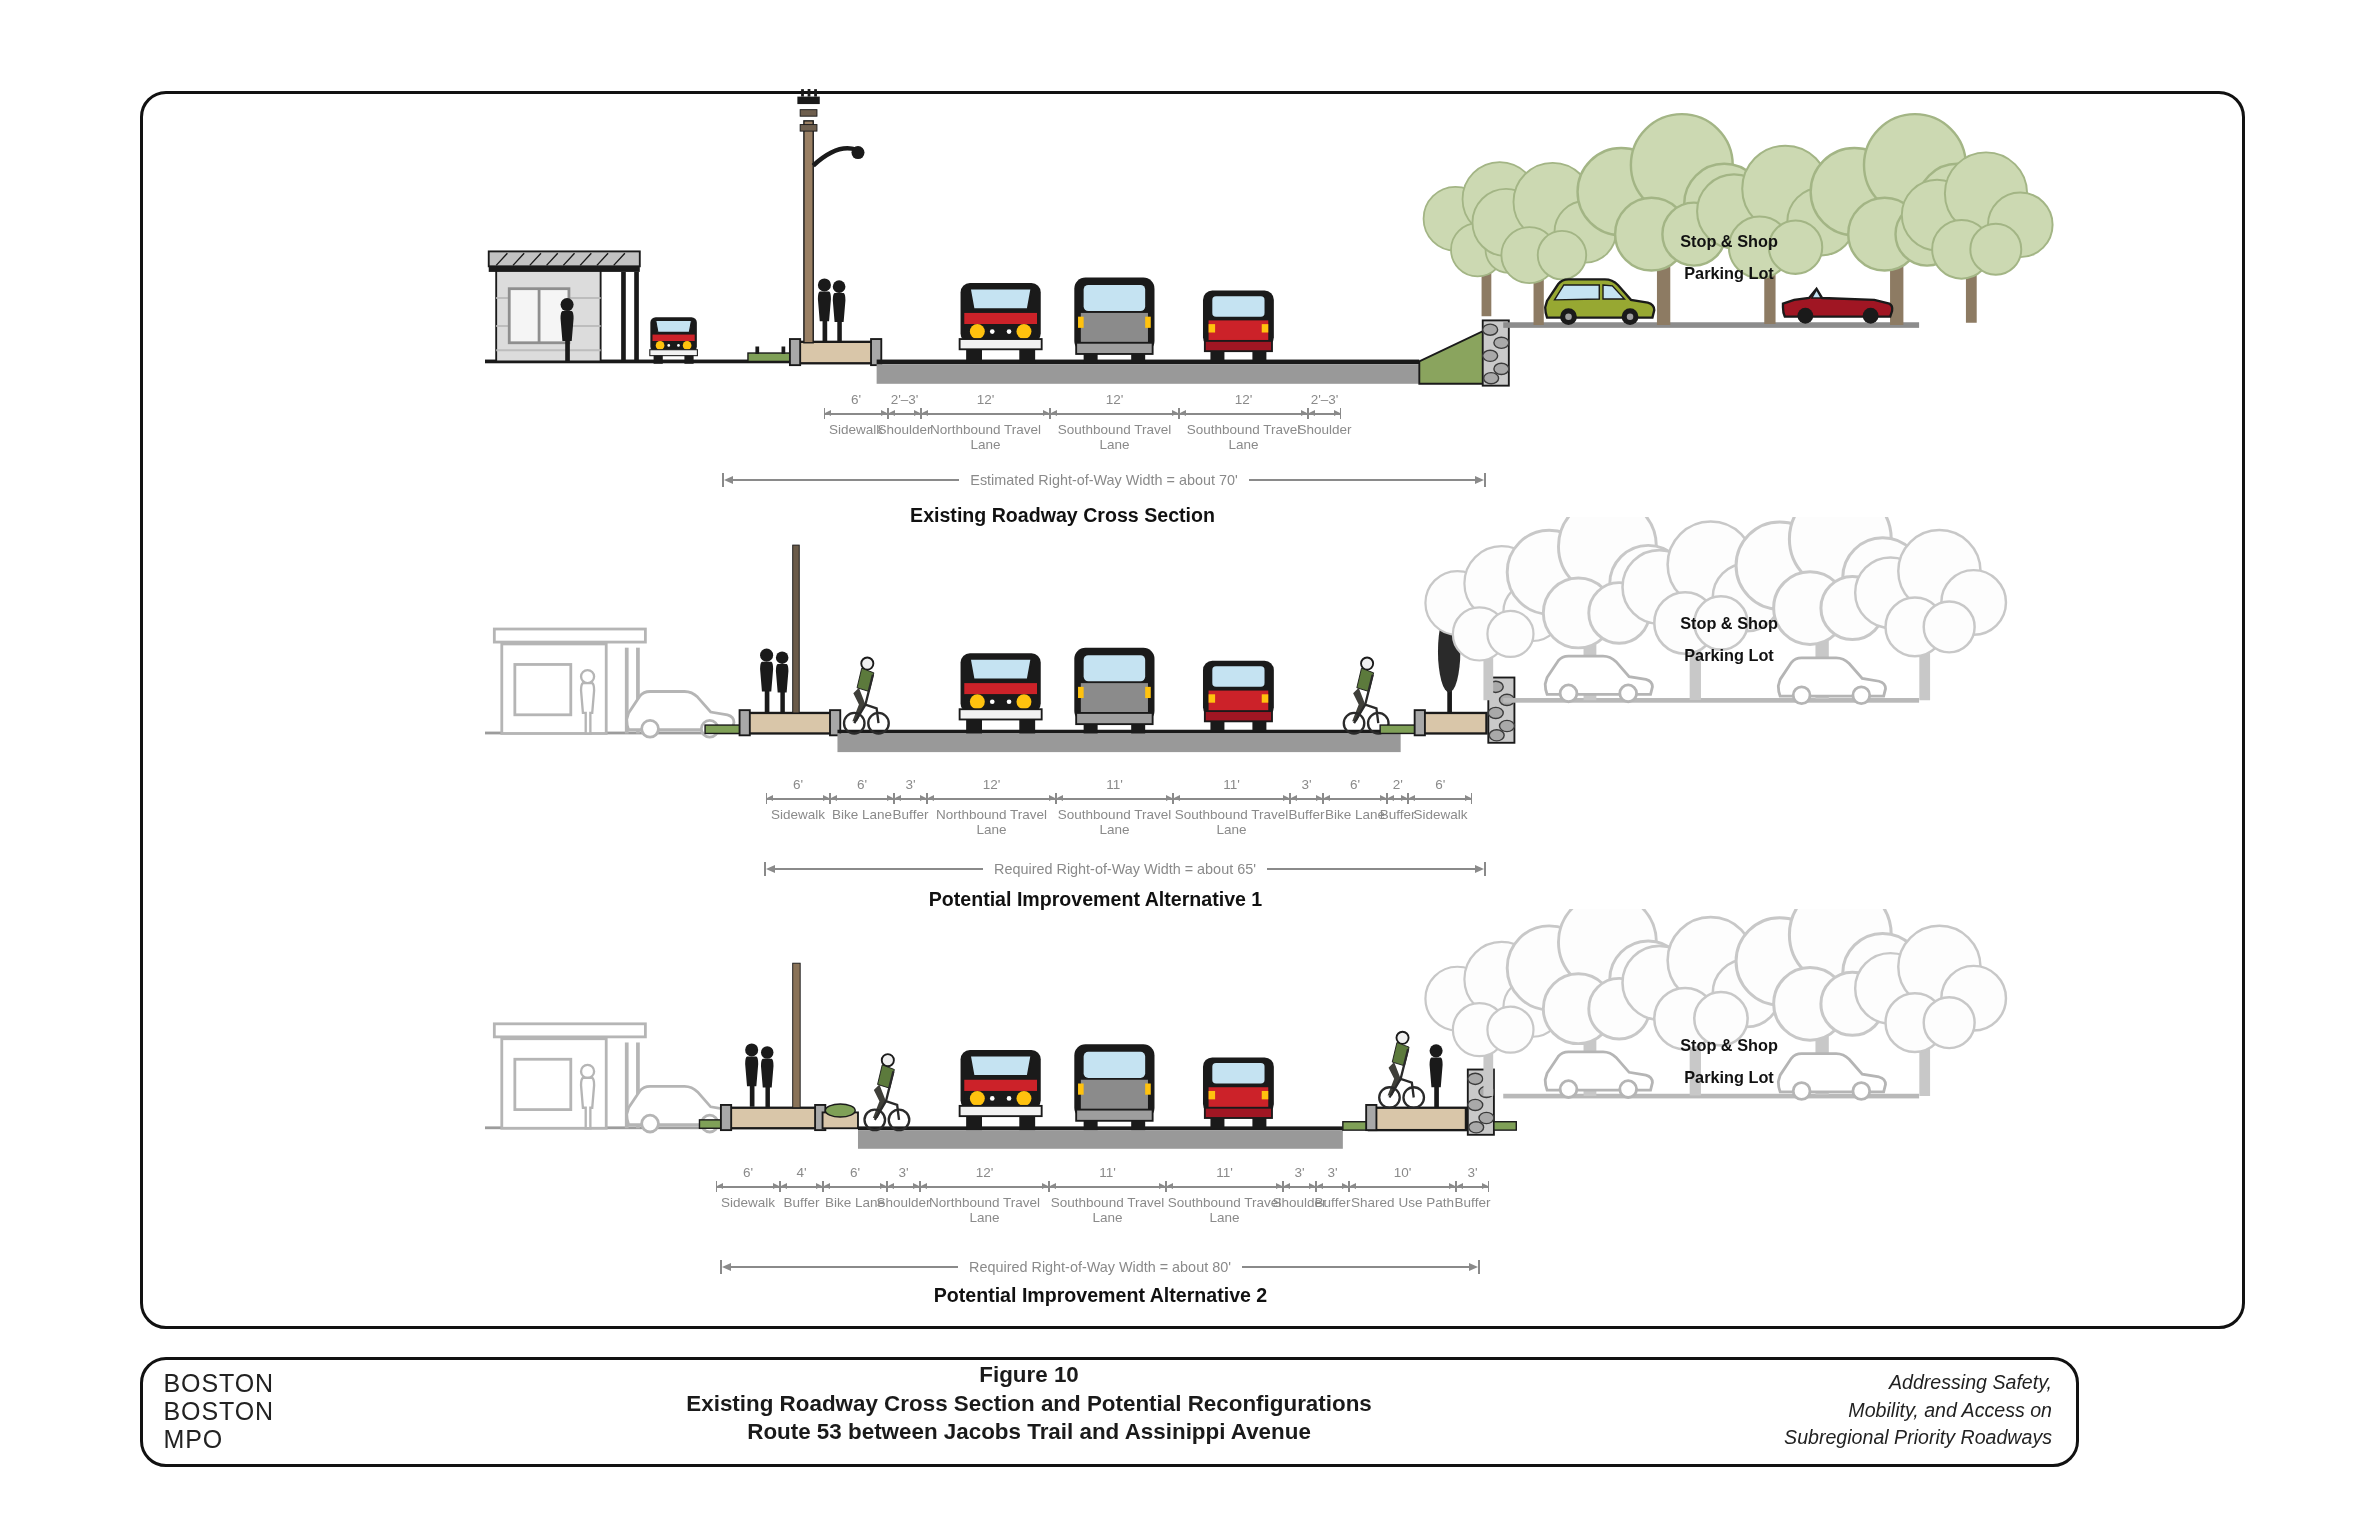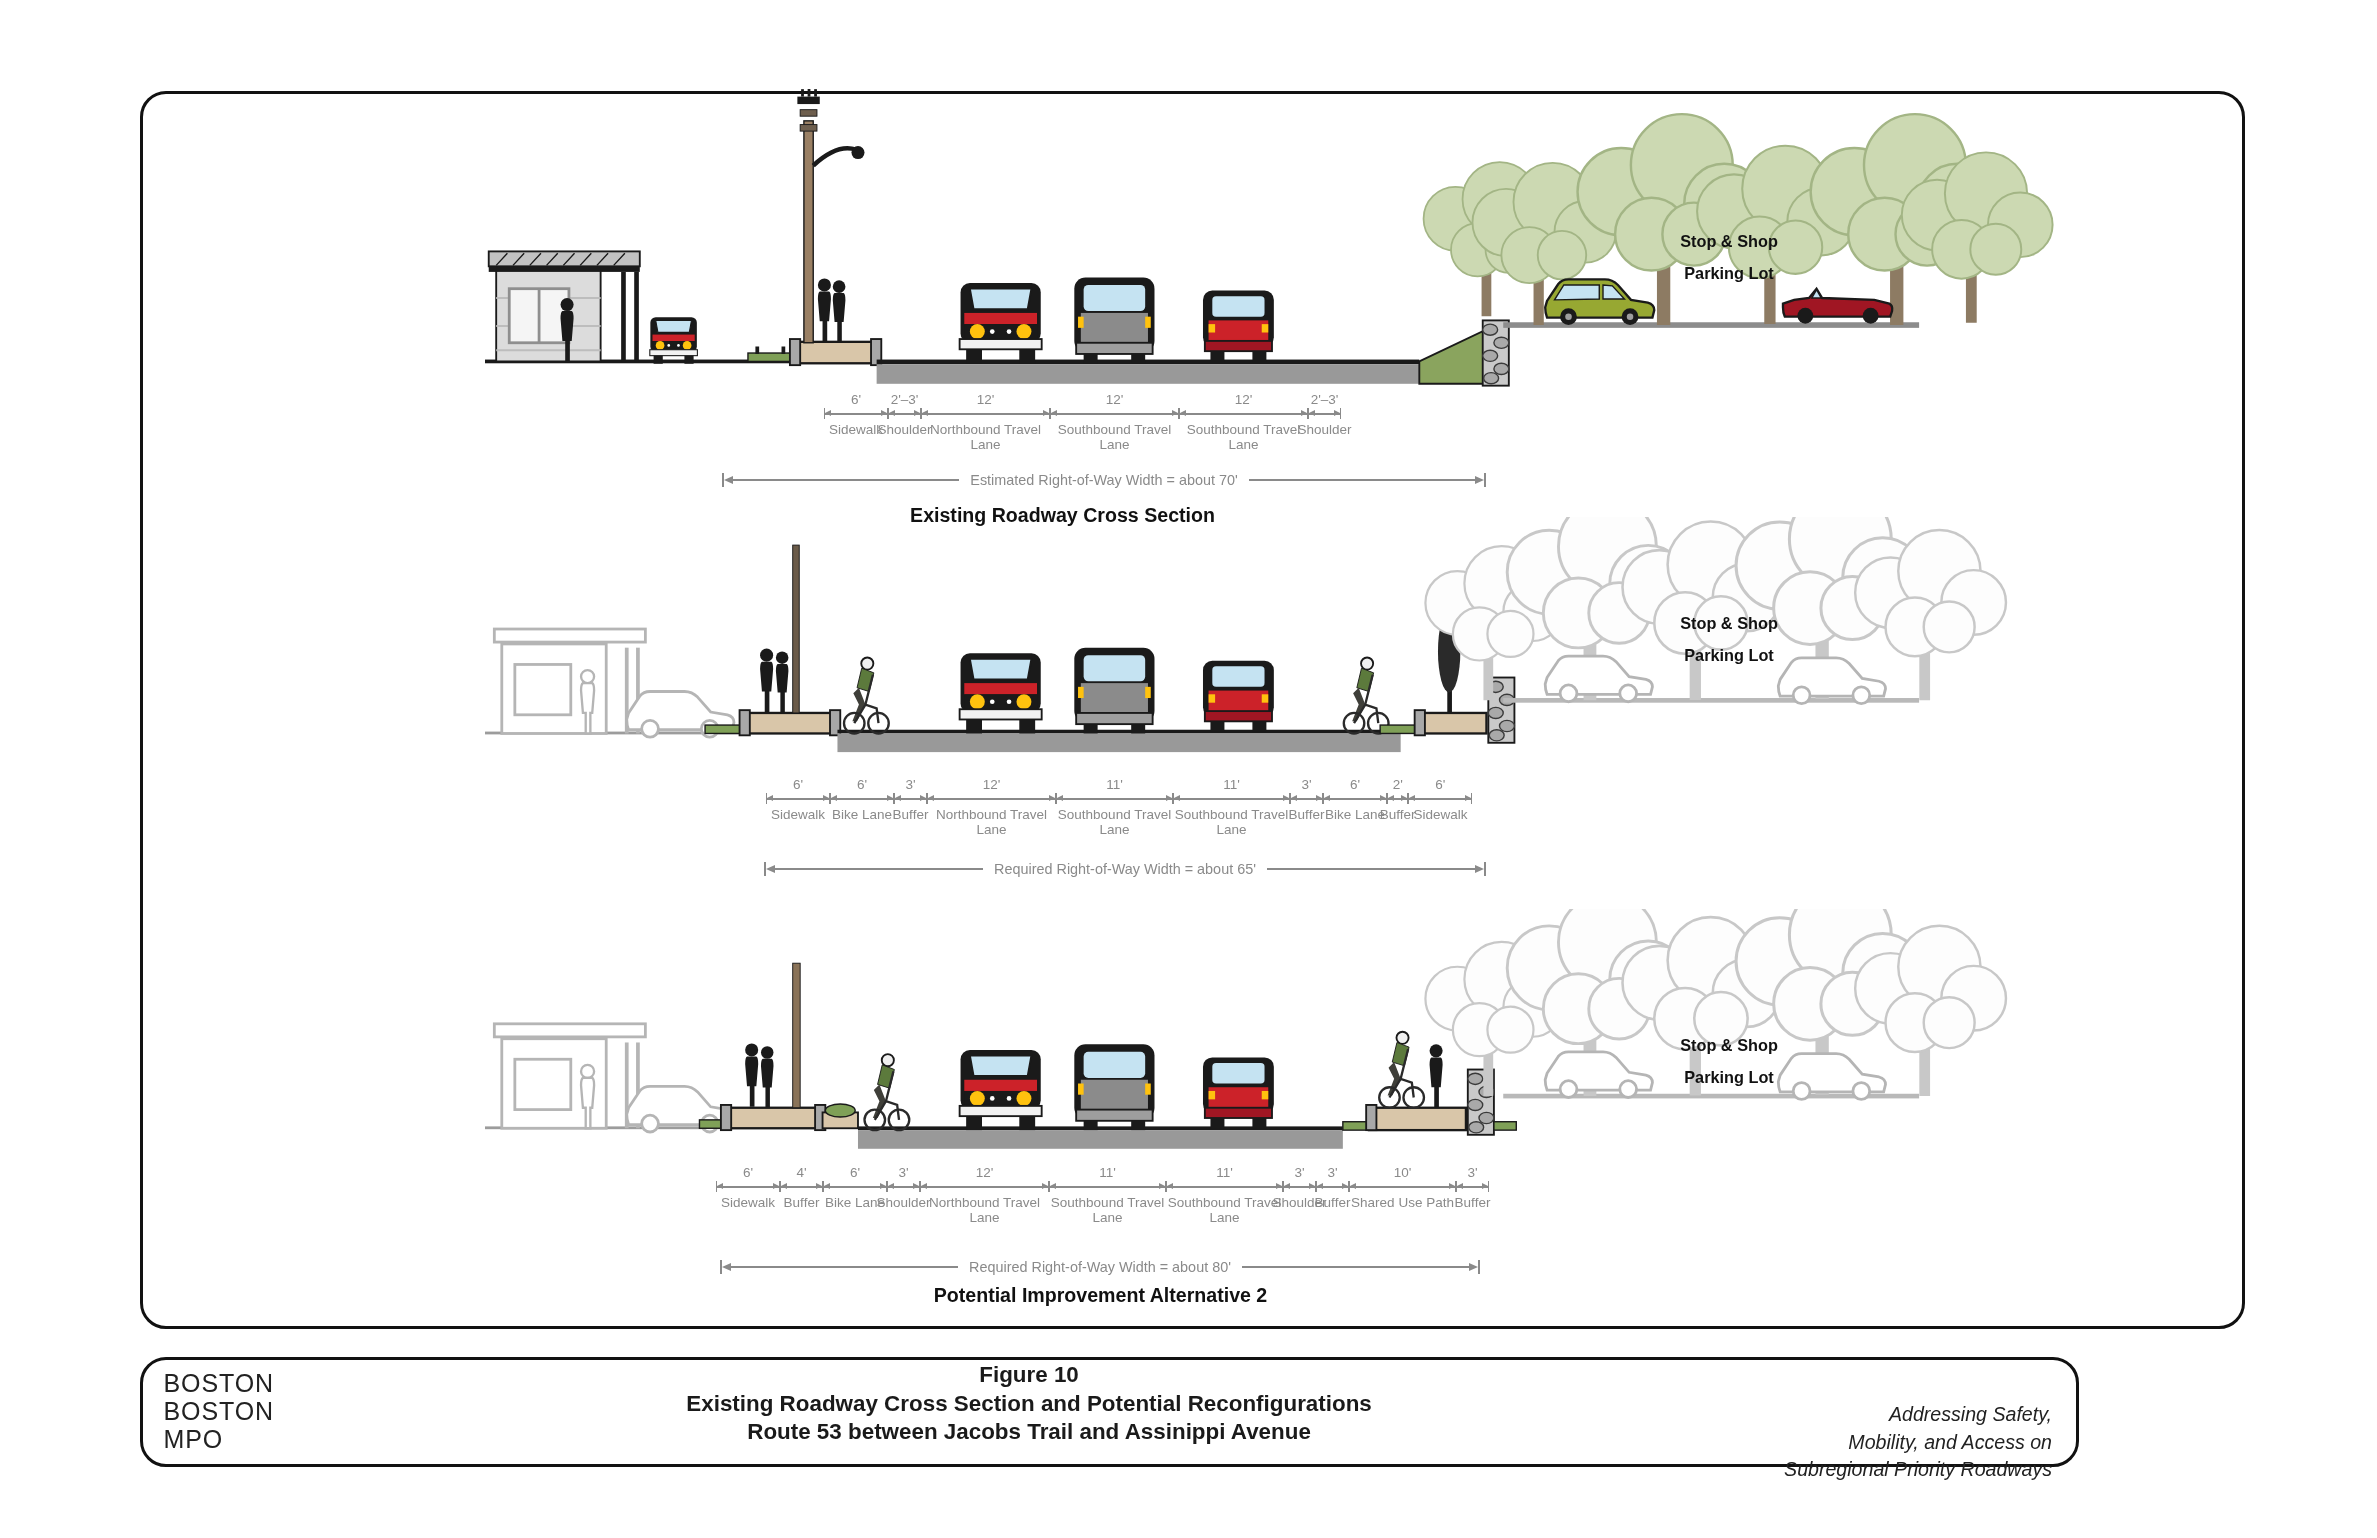--- a/index.html
+++ b/index.html
@@ -32,21 +32,21 @@
   .rowline .ln{height:2.8px;background:#8a8a8a;flex:1;}
   .rowline .lbl{padding:0 11.2px;white-space:nowrap;}
   .sec-title{position:absolute;width:839px;text-align:center;font-weight:bold;font-size:19.6px;color:#111;}
   .pk{position:absolute;width:168px;text-align:center;font-weight:bold;font-size:16.3px;color:#111;line-height:1.95;}
   
   .footer-bar{position:absolute;left:140px;top:1357px;width:1939px;height:110px;
         border:3.7px solid #111;border-radius:26px;background:#fff;
         display:flex;align-items:flex-start;justify-content:space-between;box-sizing:border-box;}
   .org{padding:9.3px 0 0 20.5px;font-size:25px;line-height:1.12;letter-spacing:0.9px;color:#222;}
   .caption{flex:1;text-align:center;padding-top:1px;font-weight:bold;font-size:22.4px;line-height:1.28;}
-  .tagline{padding:9.3px 24px 0 0;text-align:right;font-style:italic;font-size:19.6px;line-height:1.4;color:#222;margin-top:32px;}
+  .tagline{padding:9.3px 24px 0 0;text-align:right;font-style:italic;font-size:19.6px;line-height:1.4;color:#222;}
 </style>
 </head>
 <body>
 
 <div class="page">
 
 <svg width="0" height="0" style="position:absolute" aria-hidden="true">
 <defs>
   <g id="person">
     <circle cx="8" cy="7" r="7"></circle>
@@ -405,20 +405,21 @@
 </div>
 <div class="rowline" style="left:764px;top:861px;width:722px;">
   <i class="tick"></i>
       <i class="ah-l"></i>
       <div class="ln"></div>
   <div class="lbl">Required Right-of-Way Width = about 65'</div>
   <div class="ln"></div>
       <i class="ah-r"></i>
       <i class="tick"></i>
 </div>
+<div class="sec-title" style="left:676px;top:888px;">Potential Improvement Alternative 1</div>
 
 <div class="scene" style="left:140px;top:909px;">
 <svg width="2098" height="280" viewBox="0 0 2250 300">
   <rect x="370" y="233" width="256" height="3" fill="#9c9c9c"></rect>
   <use href="#bldg-o" transform="translate(380,123)"></use>
   <use href="#car-side-o" transform="translate(520,181)"></use>
   <rect x="600" y="226" width="26" height="9" fill="#7fa057" stroke="#1a1a1a" stroke-width="1.5"></rect>
   <rect x="626" y="213" width="106" height="22" fill="#d9c6a9" stroke="#1a1a1a" stroke-width="2.5"></rect>
   <rect x="623" y="210" width="11" height="27" fill="#a8a8a8" stroke="#1a1a1a" stroke-width="2"></rect>
   <rect x="724" y="210" width="11" height="27" fill="#a8a8a8" stroke="#1a1a1a" stroke-width="2"></rect>

